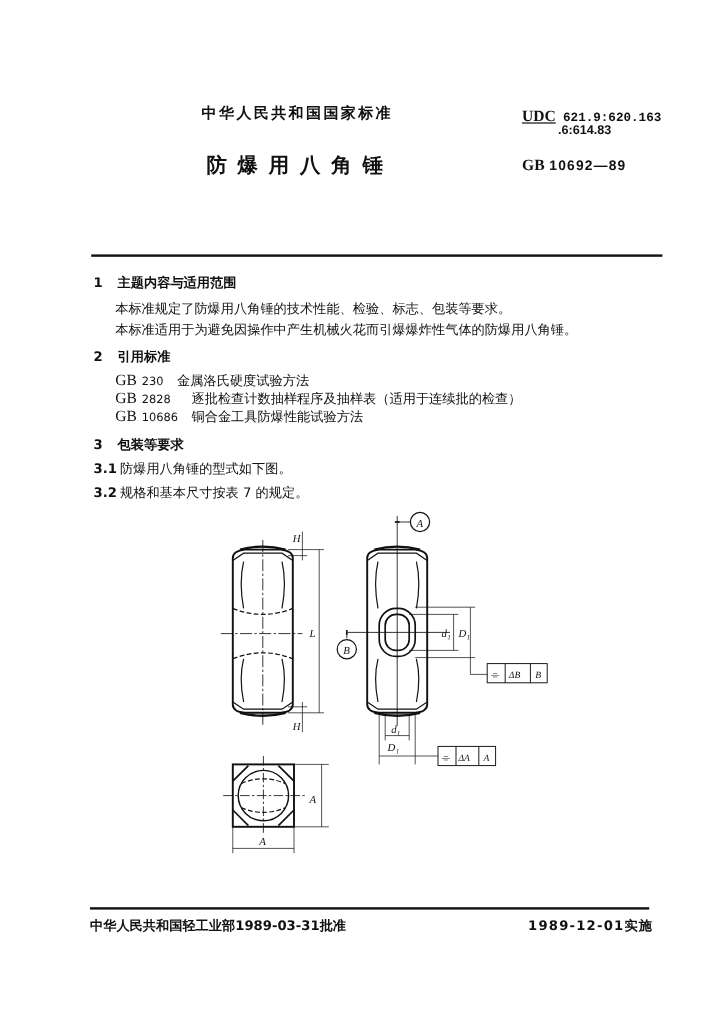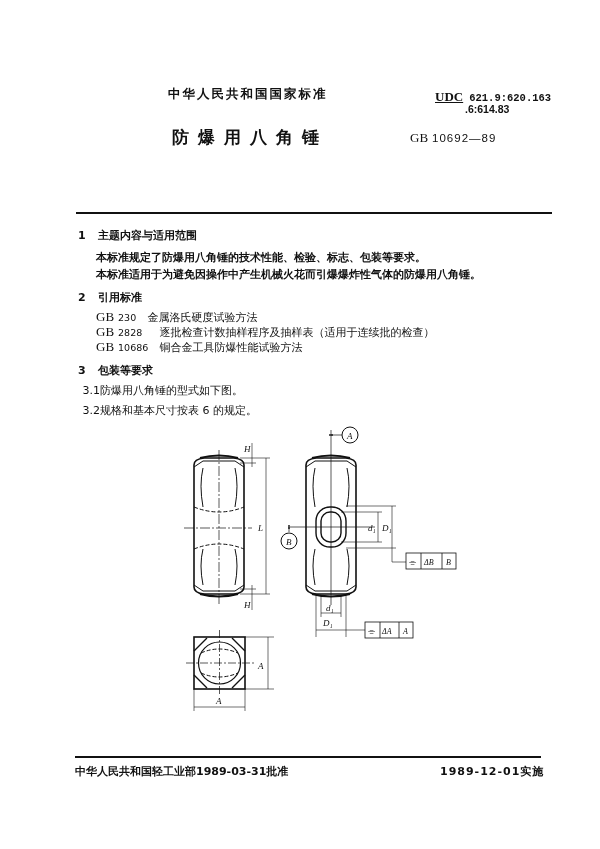--- a/index.html
+++ b/index.html
@@ -3,35 +3,35 @@
 <meta charset="utf-8">
 <style>
   html, body { margin: 0; padding: 0; background: #ffffff; }
   body { width: 600px; height: 849px; position: relative; overflow: hidden; color: #111; font-family: "DejaVu Sans", "Liberation Sans", sans-serif; }
   .abs { position: absolute; }
   .std-header { left: 168px; top: 86px; font-size: 12.5px; font-weight: bold; letter-spacing: 2px; }
   .udc { left: 435px; top: 89px; font-family: "Liberation Serif", serif; font-weight: bold; font-size: 13px; }
   .udc .label { margin-right: 6px; text-decoration: underline; }
   .udc .num { font-family: Liberation Mono, monospace; font-size: 10.5px; }
   .udc2 { left: 465px; top: 103px; font-family: "Liberation Sans", sans-serif; font-weight: bold; font-size: 10.5px; }
-  .gb { left: 410px; top: 130px; font-family: "Liberation Serif", serif; font-weight: normal; font-size: 13px; }
+  .gb { left: 435px; top: 130px; font-family: "Liberation Serif", serif; font-weight: bold; font-size: 13px; }
   .gb .num { font-family: "Liberation Sans", sans-serif; font-size: 11.5px; letter-spacing: 1px; margin-left: 4px; }
   .title-cn { left: 172px; top: 126px; font-size: 17px; font-weight: bold; letter-spacing: 9px; }
   .title-en { left: 180px; top: 158px; width: 140px; text-align: center; font-family: "Liberation Serif", serif; font-weight: bold; font-size: 12.5px; line-height: 17px; }
   .rule-top { left: 76px; top: 212px; width: 476px; height: 2px; background: #111; }
   .rule-bot { left: 75px; top: 756px; width: 466px; height: 2px; background: #111; }
   .sec { left: 78px; font-size: 11px; font-weight: bold; }
   .sec .n { display: inline-block; width: 20px; }
-  .para { left: 96px; font-size: 11px; font-weight: bold; }
+  .para { left: 96px; font-size: 11px; }
   .ref { left: 96px; font-size: 11px; }
   .ref .gbl { font-family: "Liberation Serif", serif; font-size: 13px; margin-right: 4px; }
   .ref .code { font-size: 9.5px; display: inline-block; min-width: 38px; }
   .ref .code.short { min-width: 26px; }
   .sub { left: 78px; font-size: 11px; }
-  .sub .n { display: inline-block; width: 22px; font-weight: normal; text-align: right; }
+  .sub .n { display: inline-block; width: 22px; font-weight: bold; }
   .footer-left { left: 75px; top: 764px; font-size: 11px; font-weight: bold; }
   .footer-right { left: 440px; top: 764px; font-size: 11px; font-weight: bold; letter-spacing: 1px; }
   svg.drawing { left: 170px; top: 425px; }
 </style>
 </head>
 <body>
 
 <div class="abs std-header">中华人民共和国国家标准</div>
 
 <div class="abs udc">
@@ -68,21 +68,21 @@
   <span class="gbl">GB</span><span class="code">10686</span> <span>铜合金工具防爆性能试验方法</span>
 </div>
 
 <div class="abs sec" style="top:363px">
   <span class="n">3</span><span>包装等要求</span>
 </div>
 <div class="abs sub" style="top:383px">
   <span class="n">3.1</span><span>防爆用八角锤的型式如下图。</span>
 </div>
 <div class="abs sub" style="top:403px">
-  <span class="n">3.2</span><span>规格和基本尺寸按表 6 的规定。</span>
+  <span class="n">3.2</span><span>规格和基本尺寸按表 7 的规定。</span>
 </div>
 
 <svg class="abs drawing" width="300" height="310" viewBox="0 0 300 310" xmlns="http://www.w3.org/2000/svg" font-family="Liberation Serif, serif" font-style="italic" font-size="9" stroke="#111" fill="none" stroke-width="1">
 
   <g>
     <path d="M24,40 Q24,34 34,33 L64,33 Q74,34 74,40 L74,162 Q74,168 64,169 L34,169 Q24,168 24,162 Z" stroke-width="1.6"></path>
     <path d="M30,33 Q49,28 68,33" stroke-width="2"></path>
     <path d="M30,169 Q49,174 68,169" stroke-width="2"></path>
     <path d="M24,42 L33,36 L65,36 L74,42"></path>
     <path d="M24,160 L33,166 L65,166 L74,160"></path>

